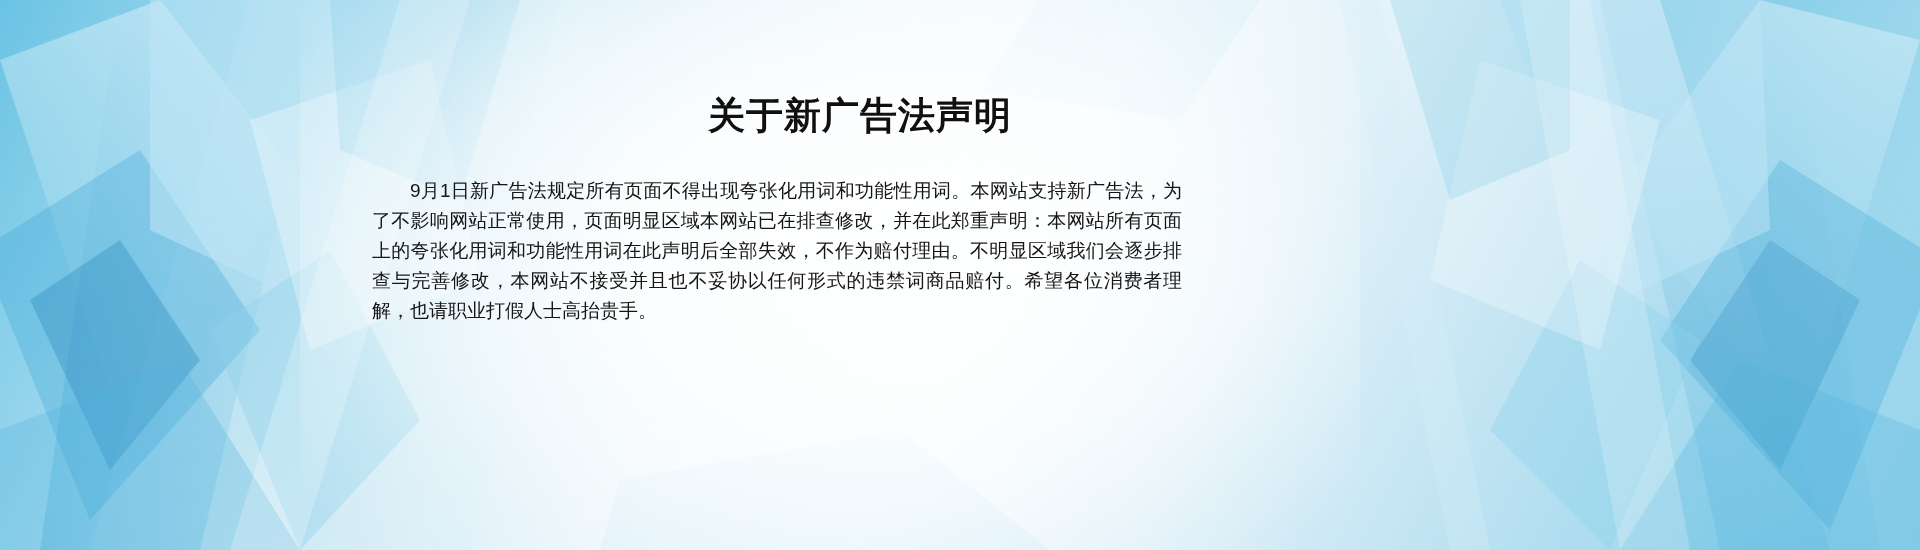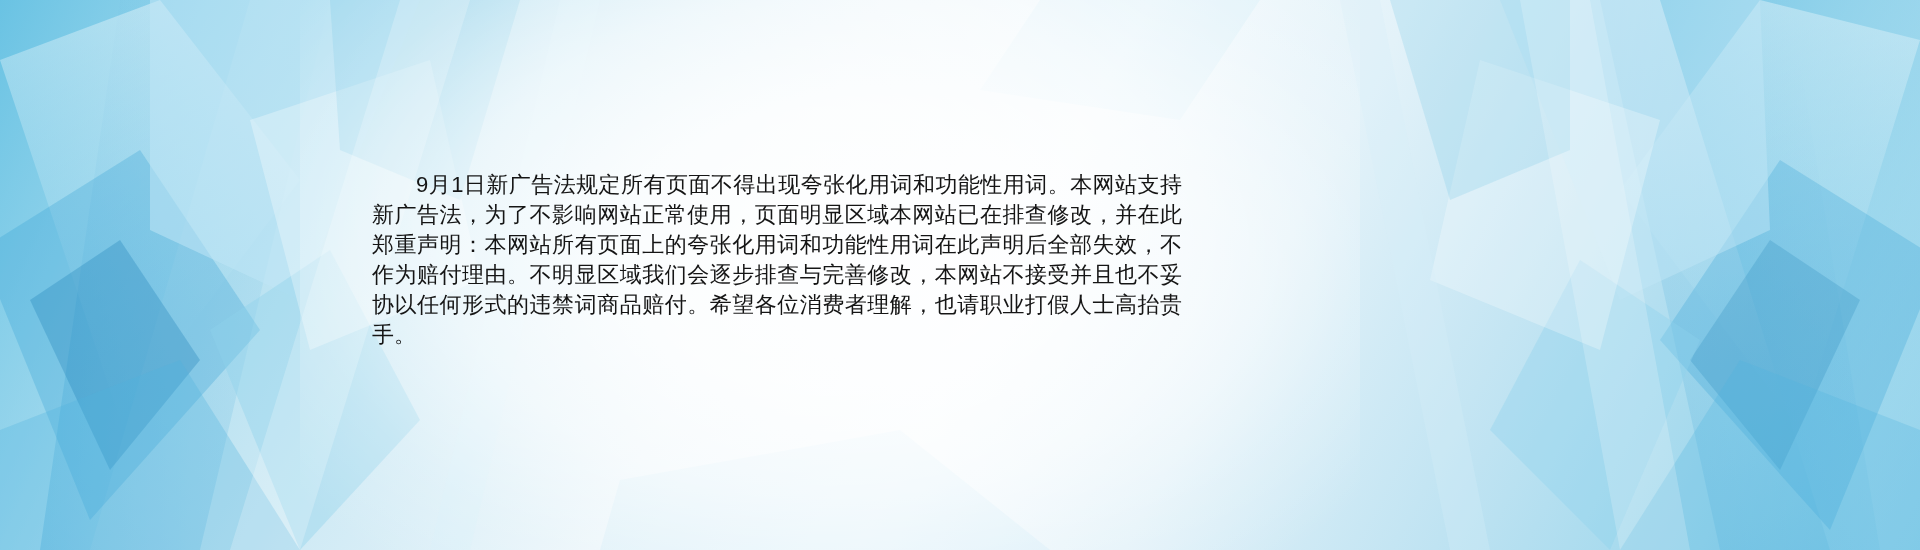--- a/index.html
+++ b/index.html
@@ -72,23 +72,23 @@
     font-size: 37px;
     font-weight: bold;
     color: #101010;
     letter-spacing: 1px;
     line-height: 48px;
   }
 
   .notice-body {
     position: absolute;
     left: 372px;
-    top: 170px;
+    top: 176px;
     width: 810px;
-    font-size: 22px;
+    font-size: 19px;
     line-height: 30px;
     color: #151515;
     text-align: justify;
     text-justify: inter-ideograph;
   }
 
   .para {
     margin: 0;
     padding: 0;
   }
@@ -148,19 +148,20 @@
     <polygon points="560,0 600,0 470,550 430,550" fill="#d8f0fa" opacity="0.35"></polygon>
     <polygon points="1340,0 1380,0 1490,550 1450,550" fill="#d8f0fa" opacity="0.30"></polygon>
     <polygon points="620,480 900,430 1050,550 600,550" fill="#bfe6f5" opacity="0.30"></polygon>
     <polygon points="1040,0 1260,0 1180,120 980,90" fill="#cfeaf5" opacity="0.35"></polygon>
   </svg>
 
   <div class="center-wash"></div>
 
   <div class="content">
 
+    <div class="notice-title">关于新广告法声明</div>
 
     <div class="notice-body">
       <p class="para first">9月1日新广告法规定所有页面不得出现夸张化用词和功能性用词。本网站支持新广告法，为了不影响网站正常使用，页面明显区域本网站已在排查修改，并在此郑重声明：本网站所有页面上的夸张化用词和功能性用词在此声明后全部失效，不作为赔付理由。不明显区域我们会逐步排查与完善修改，本网站不接受并且也不妥协以任何形式的违禁词商品赔付。希望各位消费者理解，也请职业打假人士高抬贵手。</p>
     </div>
 
   </div>
 </div>
 
 </body></html>

